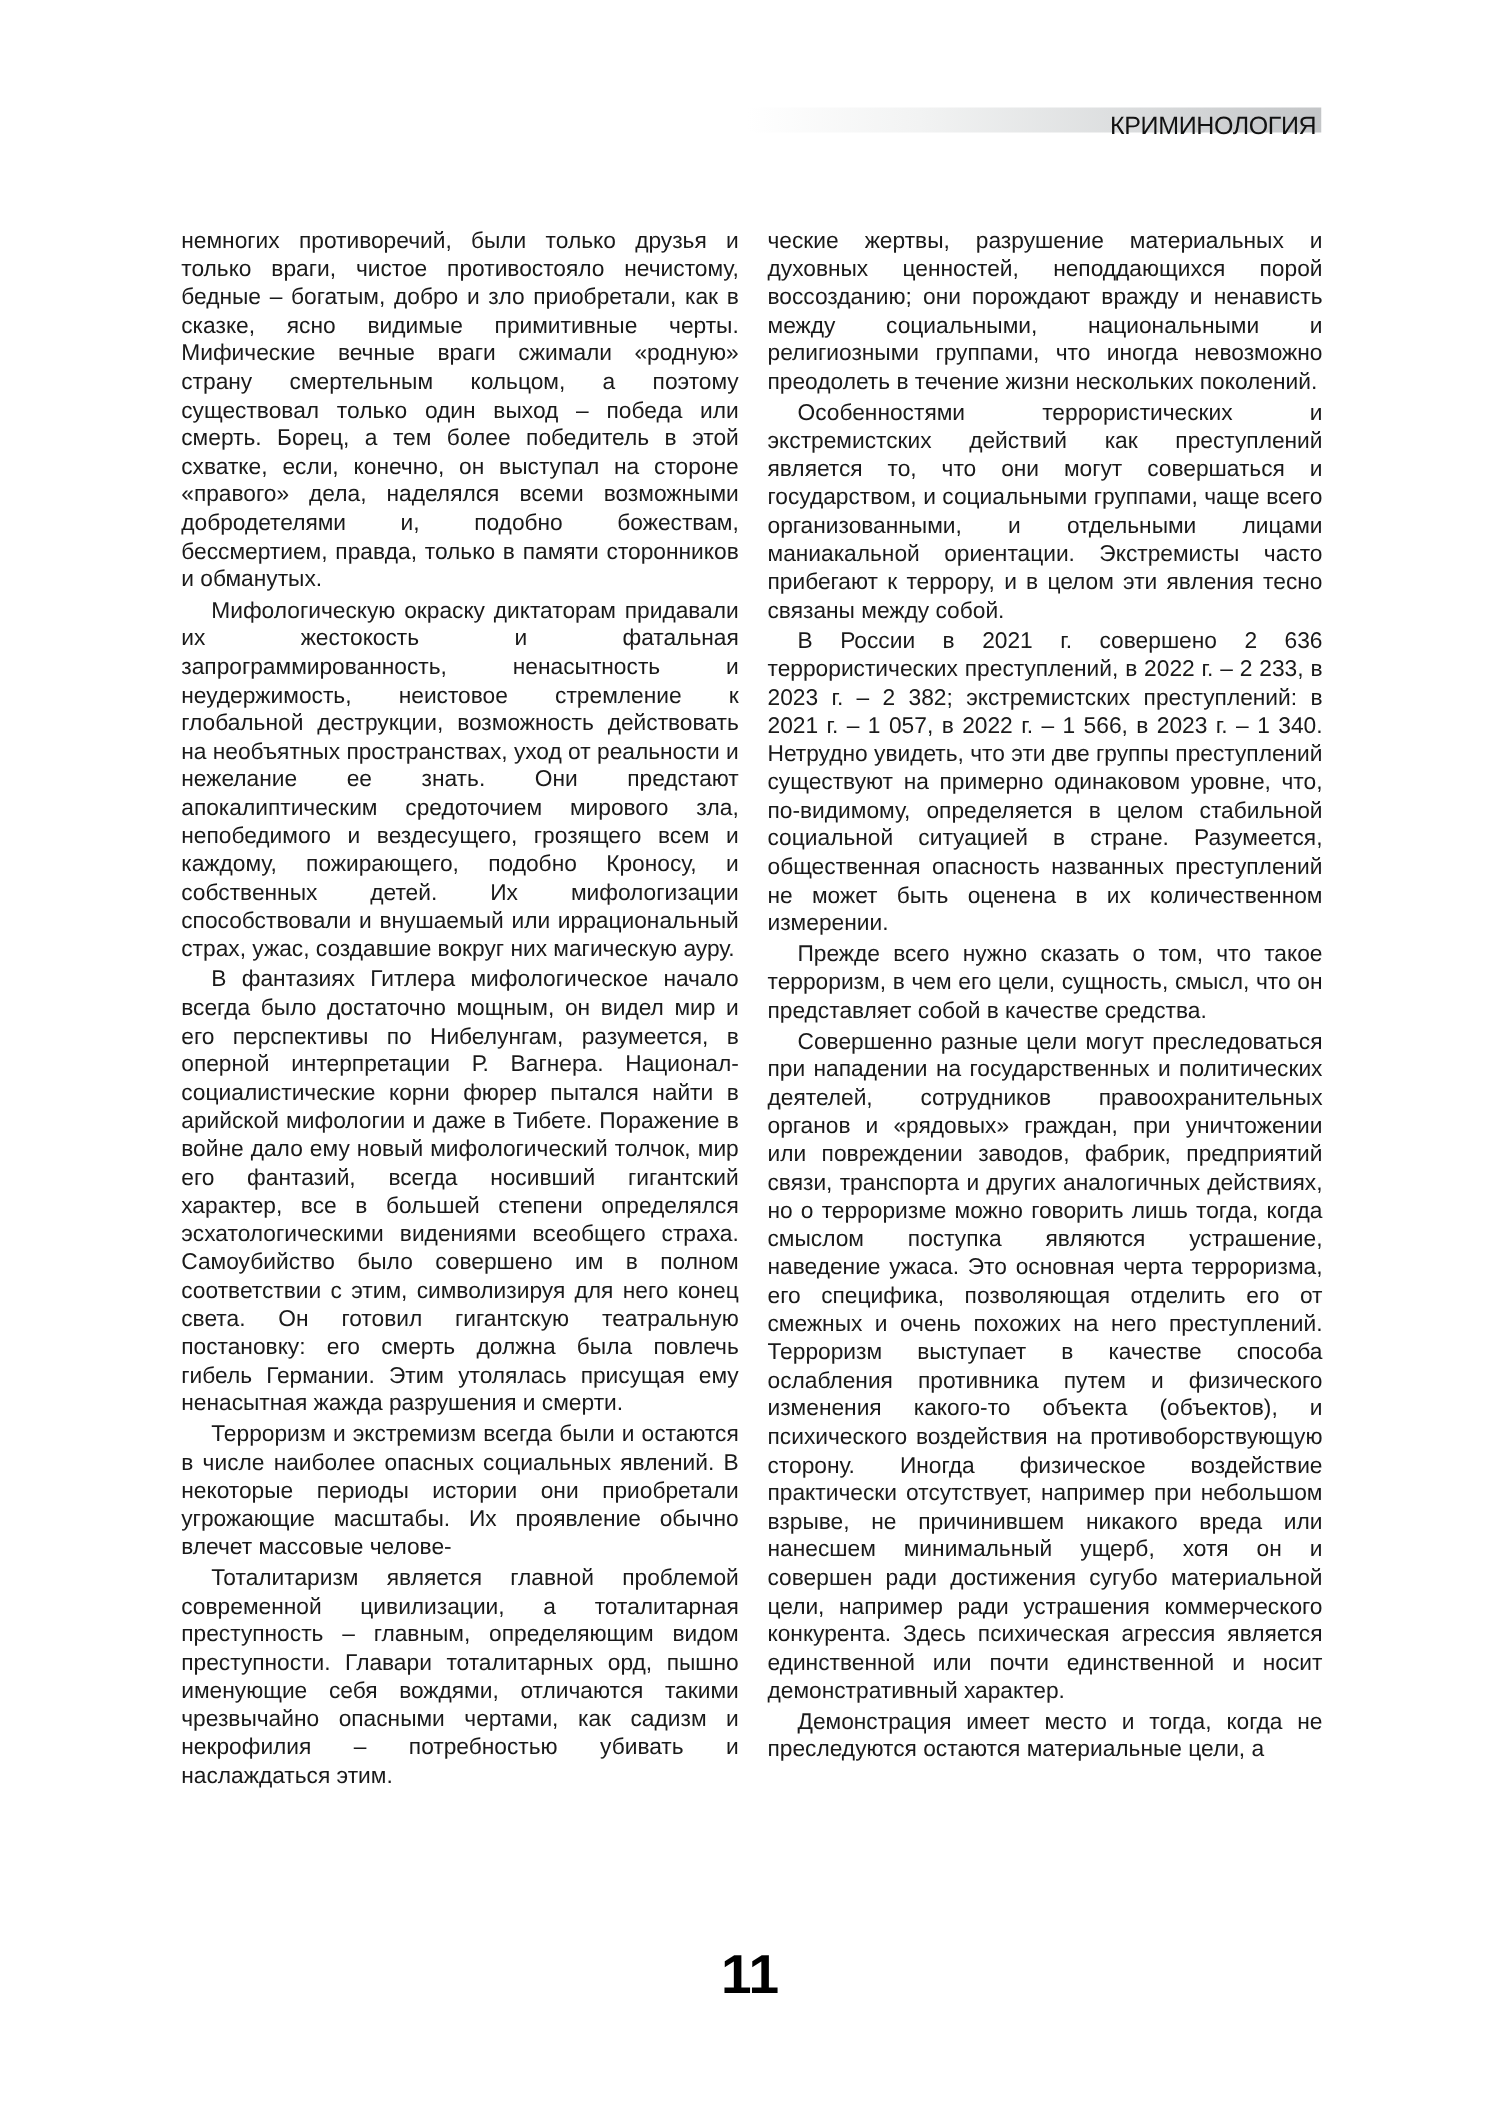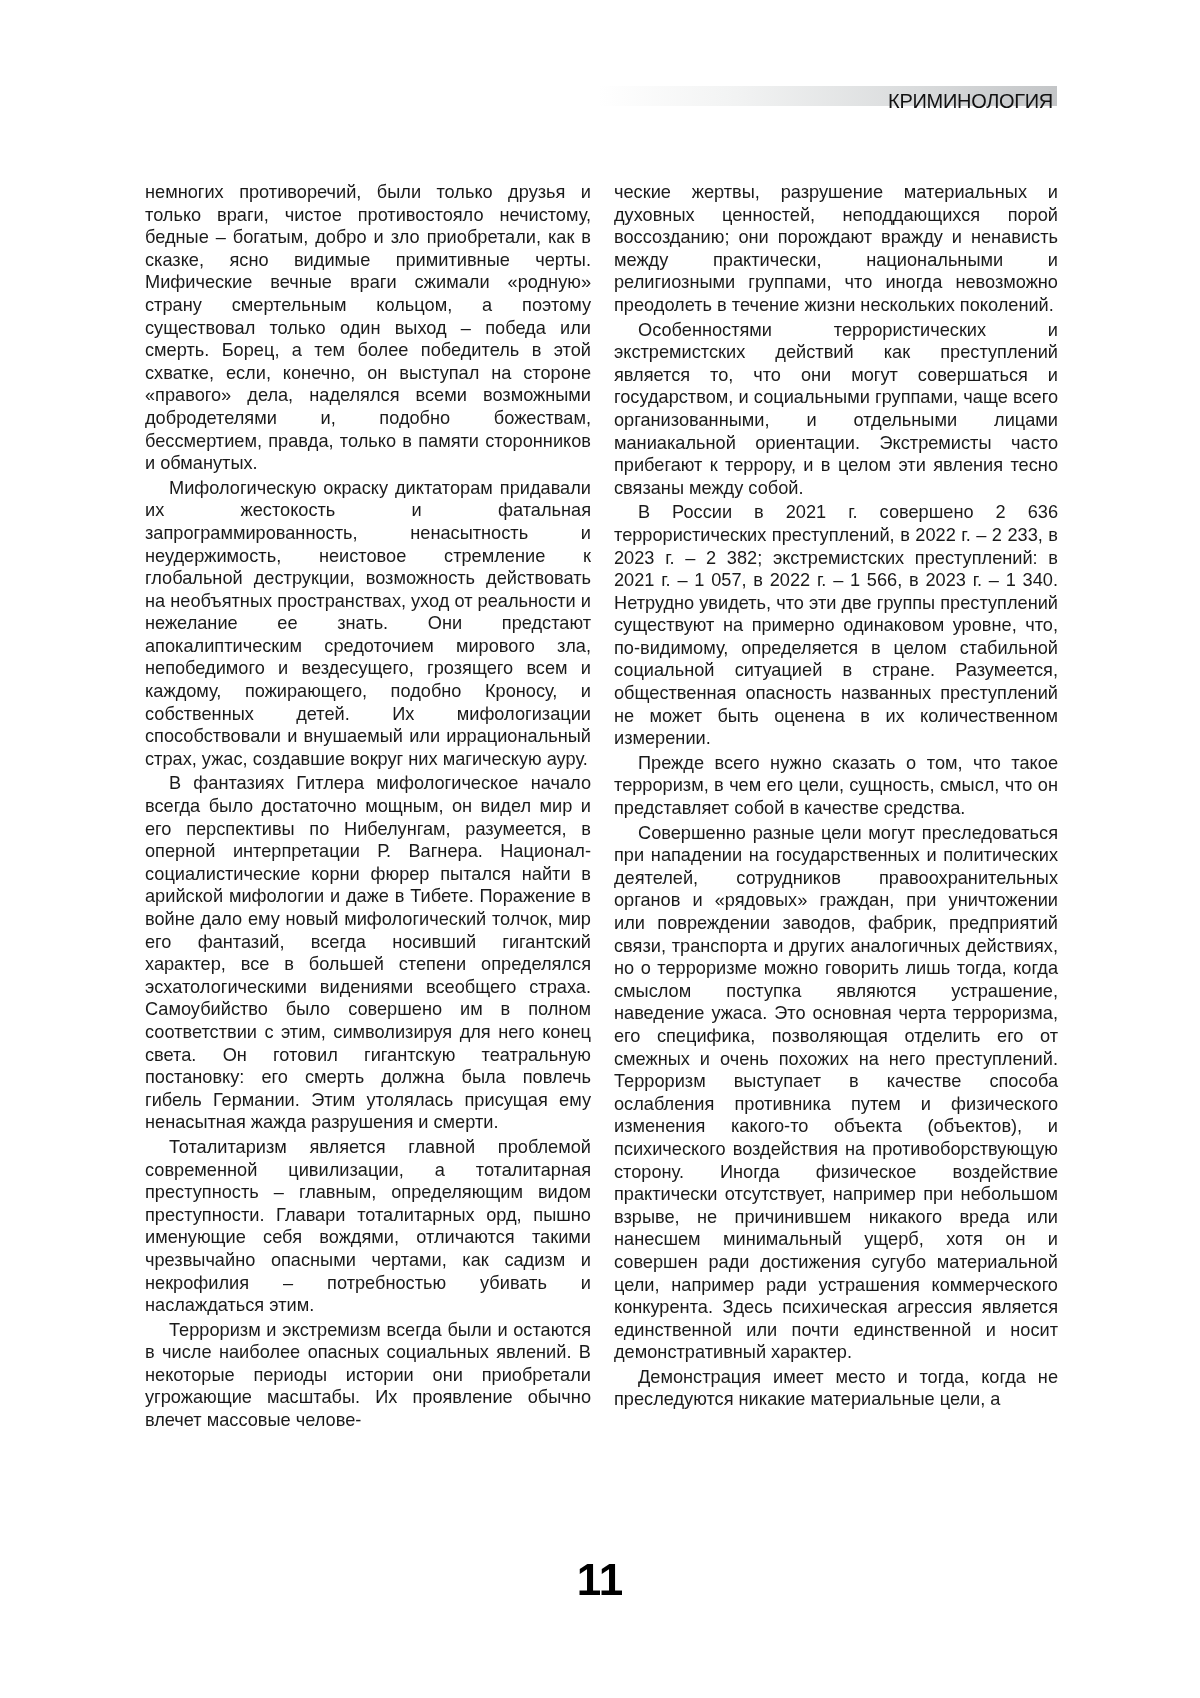--- a/index.html
+++ b/index.html
@@ -33,26 +33,26 @@
 <body>
 
 <div class="header-band">
   <span class="header-title">КРИМИНОЛОГИЯ</span>
 </div>
 
 <div class="column col-left">
   <p class="cont">немногих противоречий, были только друзья и только враги, чистое противостояло нечистому, бедные – богатым, добро и зло приобретали, как в сказке, ясно видимые примитивные черты. Мифические вечные враги сжимали «родную» страну смертельным кольцом, а поэтому существовал только один выход – победа или смерть. Борец, а тем более победитель в этой схватке, если, конечно, он выступал на стороне «правого» дела, наделялся всеми возможными добродетелями и, подобно божествам, бессмертием, правда, только в памяти сторонников и обманутых.</p>
   <p>Мифологическую окраску диктаторам придавали их жестокость и фатальная запрограммированность, ненасытность и неудержимость, неистовое стремление к глобальной деструкции, возможность действовать на необъятных пространствах, уход от реальности и нежелание ее знать. Они предстают апокалиптическим средоточием мирового зла, непобедимого и вездесущего, грозящего всем и каждому, пожирающего, подобно Кроносу, и собственных детей. Их мифологизации способствовали и внушаемый или иррациональный страх, ужас, создавшие вокруг них магическую ауру.</p>
   <p>В фантазиях Гитлера мифологическое начало всегда было достаточно мощным, он видел мир и его перспективы по Нибелунгам, разумеется, в оперной интерпретации Р. Вагнера. Национал-социалистические корни фюрер пытался найти в арийской мифологии и даже в Тибете. Поражение в войне дало ему новый мифологический толчок, мир его фантазий, всегда носивший гигантский характер, все в большей степени определялся эсхатологическими видениями всеобщего страха. Самоубийство было совершено им в полном соответствии с этим, символизируя для него конец света. Он готовил гигантскую театральную постановку: его смерть должна была повлечь гибель Германии. Этим утолялась присущая ему ненасытная жажда разрушения и смерти.</p>
+  <p>Терроризм и экстремизм всегда были и остаются в числе наиболее опасных социальных явлений. В некоторые периоды истории они приобретали угрожающие масштабы. Их проявление обычно влечет массовые челове-</p>
   <p>Тоталитаризм является главной проблемой современной цивилизации, а тоталитарная преступность – главным, определяющим видом преступности. Главари тоталитарных орд, пышно именующие себя вождями, отличаются такими чрезвычайно опасными чертами, как садизм и некрофилия – потребностью убивать и наслаждаться этим.</p>
-  <p>Терроризм и экстремизм всегда были и остаются в числе наиболее опасных социальных явлений. В некоторые периоды истории они приобретали угрожающие масштабы. Их проявление обычно влечет массовые челове-</p>
 </div>
 
 <div class="column col-right">
-  <p class="cont">ческие жертвы, разрушение материальных и духовных ценностей, неподдающихся порой воссозданию; они порождают вражду и ненависть между практически, национальными и религиозными группами, что иногда невозможно преодолеть в течение жизни нескольких поколений.</p>
+  <p class="cont">ческие жертвы, разрушение материальных и духовных ценностей, неподдающихся порой воссозданию; они порождают вражду и ненависть между социальными, национальными и религиозными группами, что иногда невозможно преодолеть в течение жизни нескольких поколений.</p>
   <p>Особенностями террористических и экстремистских действий как преступлений является то, что они могут совершаться и государством, и социальными группами, чаще всего организованными, и отдельными лицами маниакальной ориентации. Экстремисты часто прибегают к террору, и в целом эти явления тесно связаны между собой.</p>
   <p>В России в 2021 г. совершено 2 636 террористических преступлений, в 2022 г. – 2 233, в 2023 г. – 2 382; экстремистских преступлений: в 2021 г. – 1 057, в 2022 г. – 1 566, в 2023 г. – 1 340. Нетрудно увидеть, что эти две группы преступлений существуют на примерно одинаковом уровне, что, по-видимому, определяется в целом стабильной социальной ситуацией в стране. Разумеется, общественная опасность названных преступлений не может быть оценена в их количественном измерении.</p>
   <p>Прежде всего нужно сказать о том, что такое терроризм, в чем его цели, сущность, смысл, что он представляет собой в качестве средства.</p>
   <p>Совершенно разные цели могут преследоваться при нападении на государственных и политических деятелей, сотрудников правоохранительных органов и «рядовых» граждан, при уничтожении или повреждении заводов, фабрик, предприятий связи, транспорта и других аналогичных действиях, но о терроризме можно говорить лишь тогда, когда смыслом поступка являются устрашение, наведение ужаса. Это основная черта терроризма, его специфика, позволяющая отделить его от смежных и очень похожих на него преступлений. Терроризм выступает в качестве способа ослабления противника путем и физического изменения какого-то объекта (объектов), и психического воздействия на противоборствующую сторону. Иногда физическое воздействие практически отсутствует, например при небольшом взрыве, не причинившем никакого вреда или нанесшем минимальный ущерб, хотя он и совершен ради достижения сугубо материальной цели, например ради устрашения коммерческого конкурента. Здесь психическая агрессия является единственной или почти единственной и носит демонстративный характер.</p>
-  <p>Демонстрация имеет место и тогда, когда не преследуются никакие материальные цели, а</p>
+  <p>Демонстрация имеет место и тогда, когда не преследуются остаются материальные цели, а</p>
 </div>
 
 <div class="page-number">11</div>
 
 </body></html>

